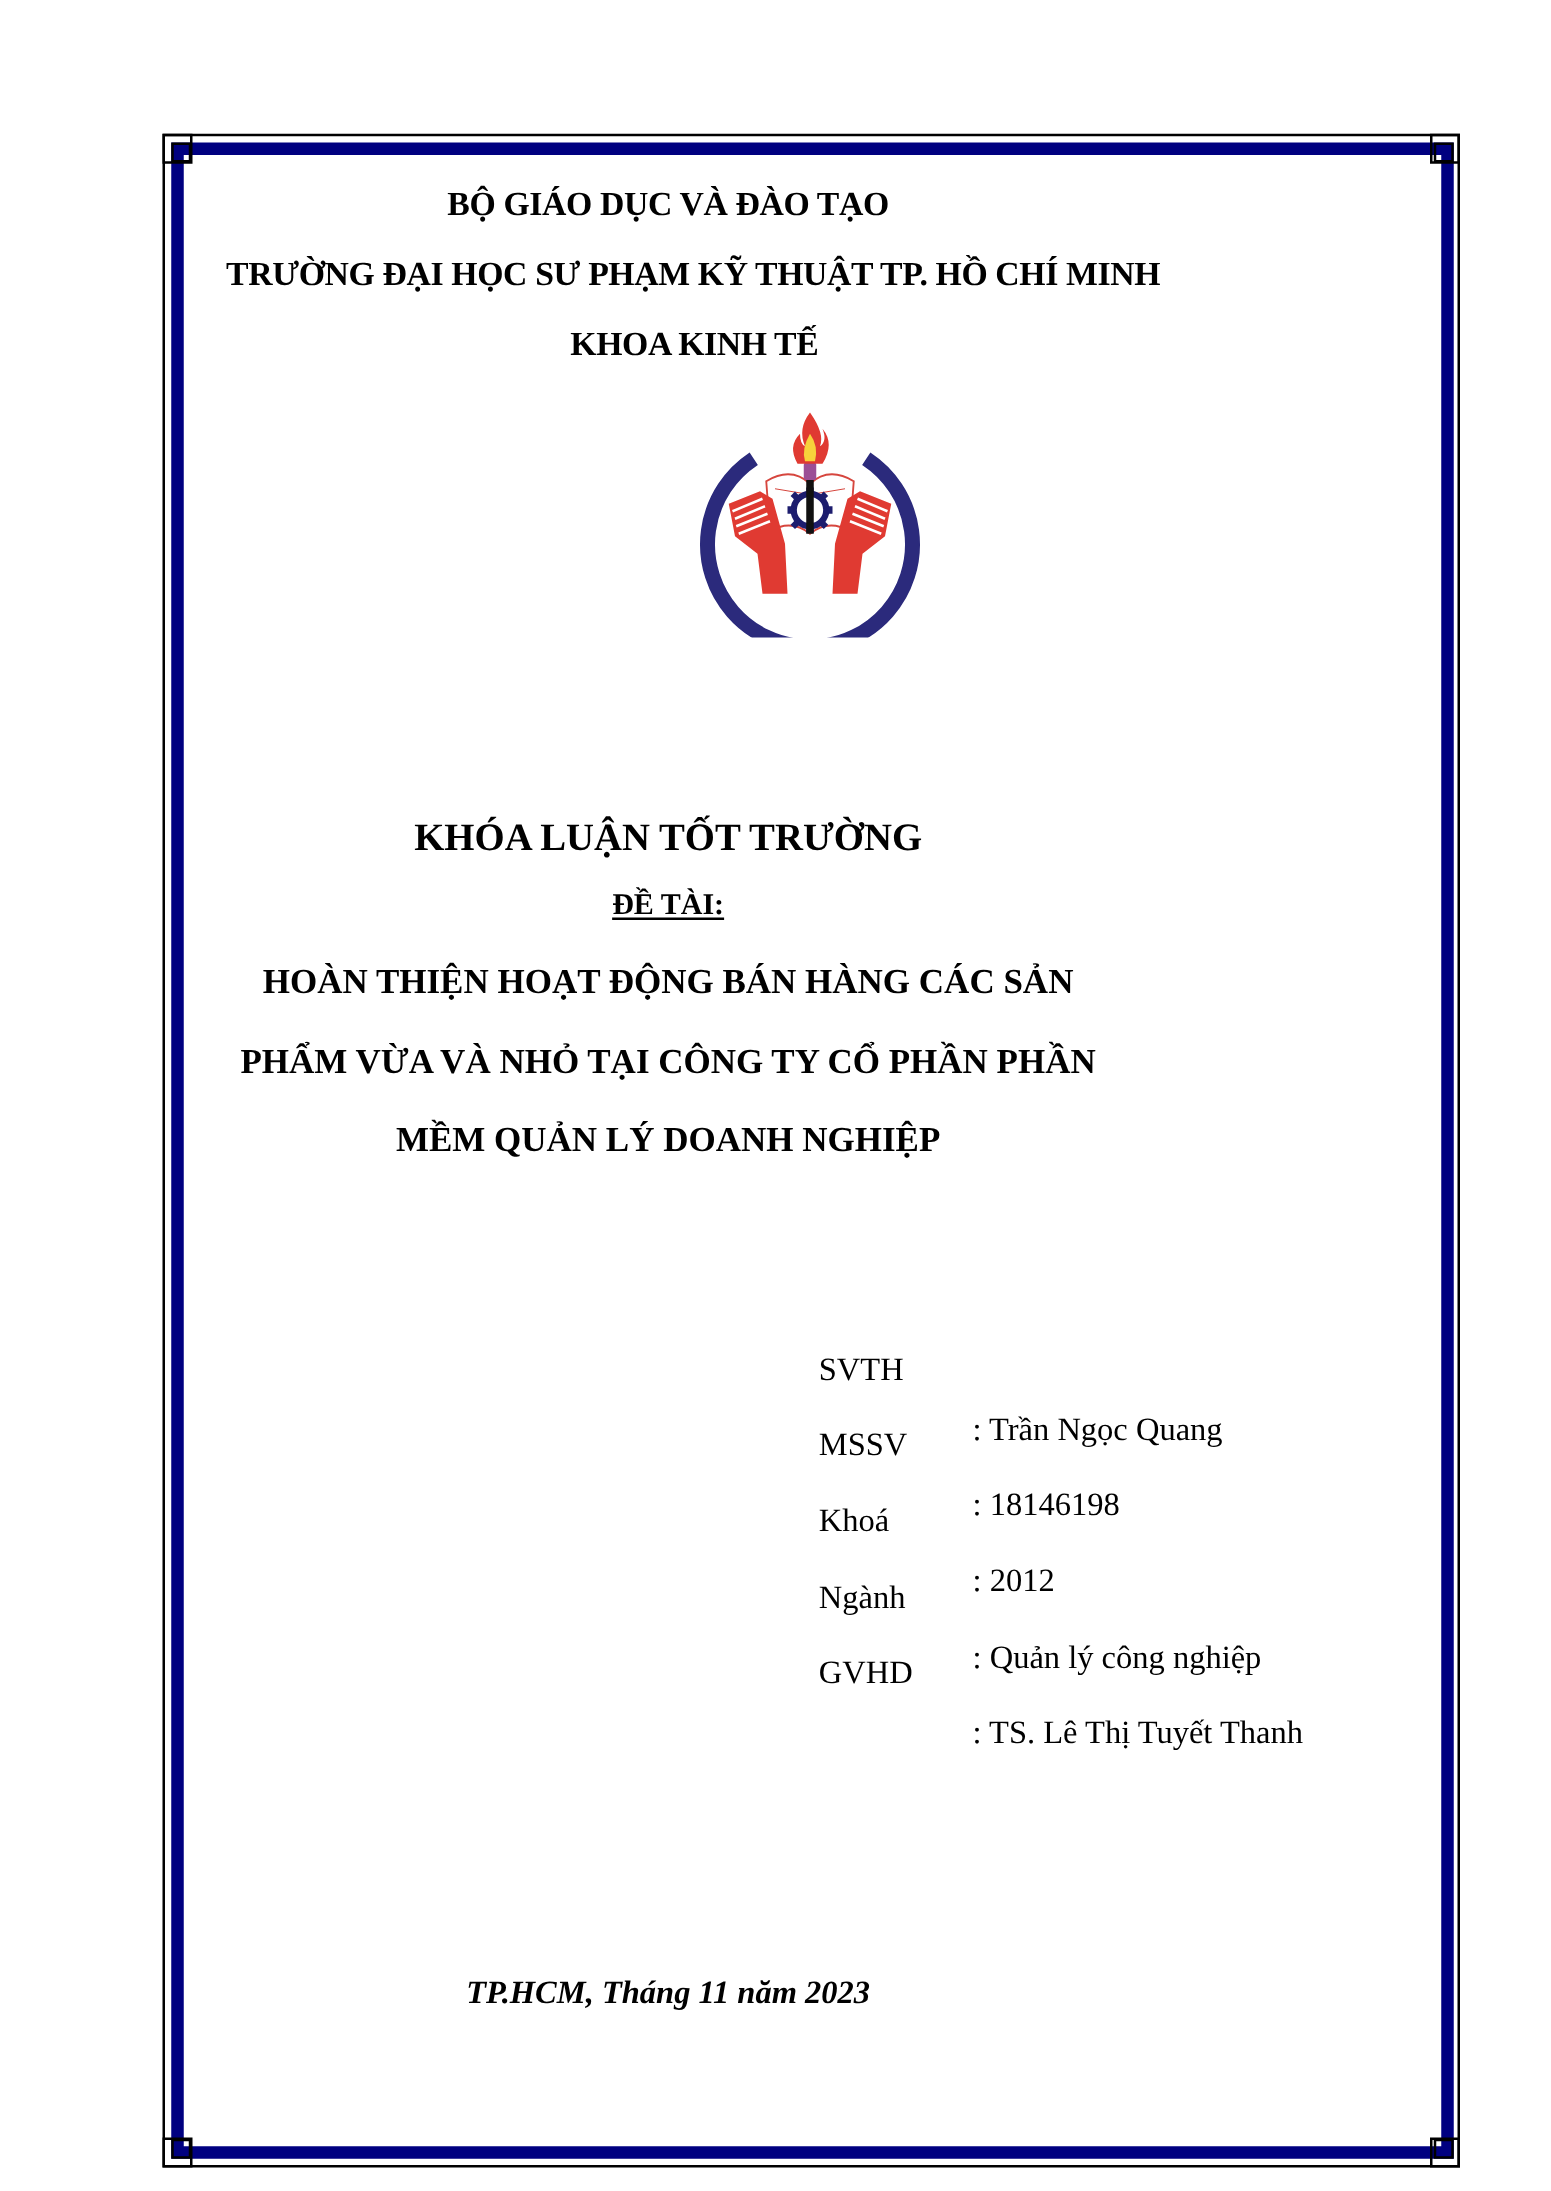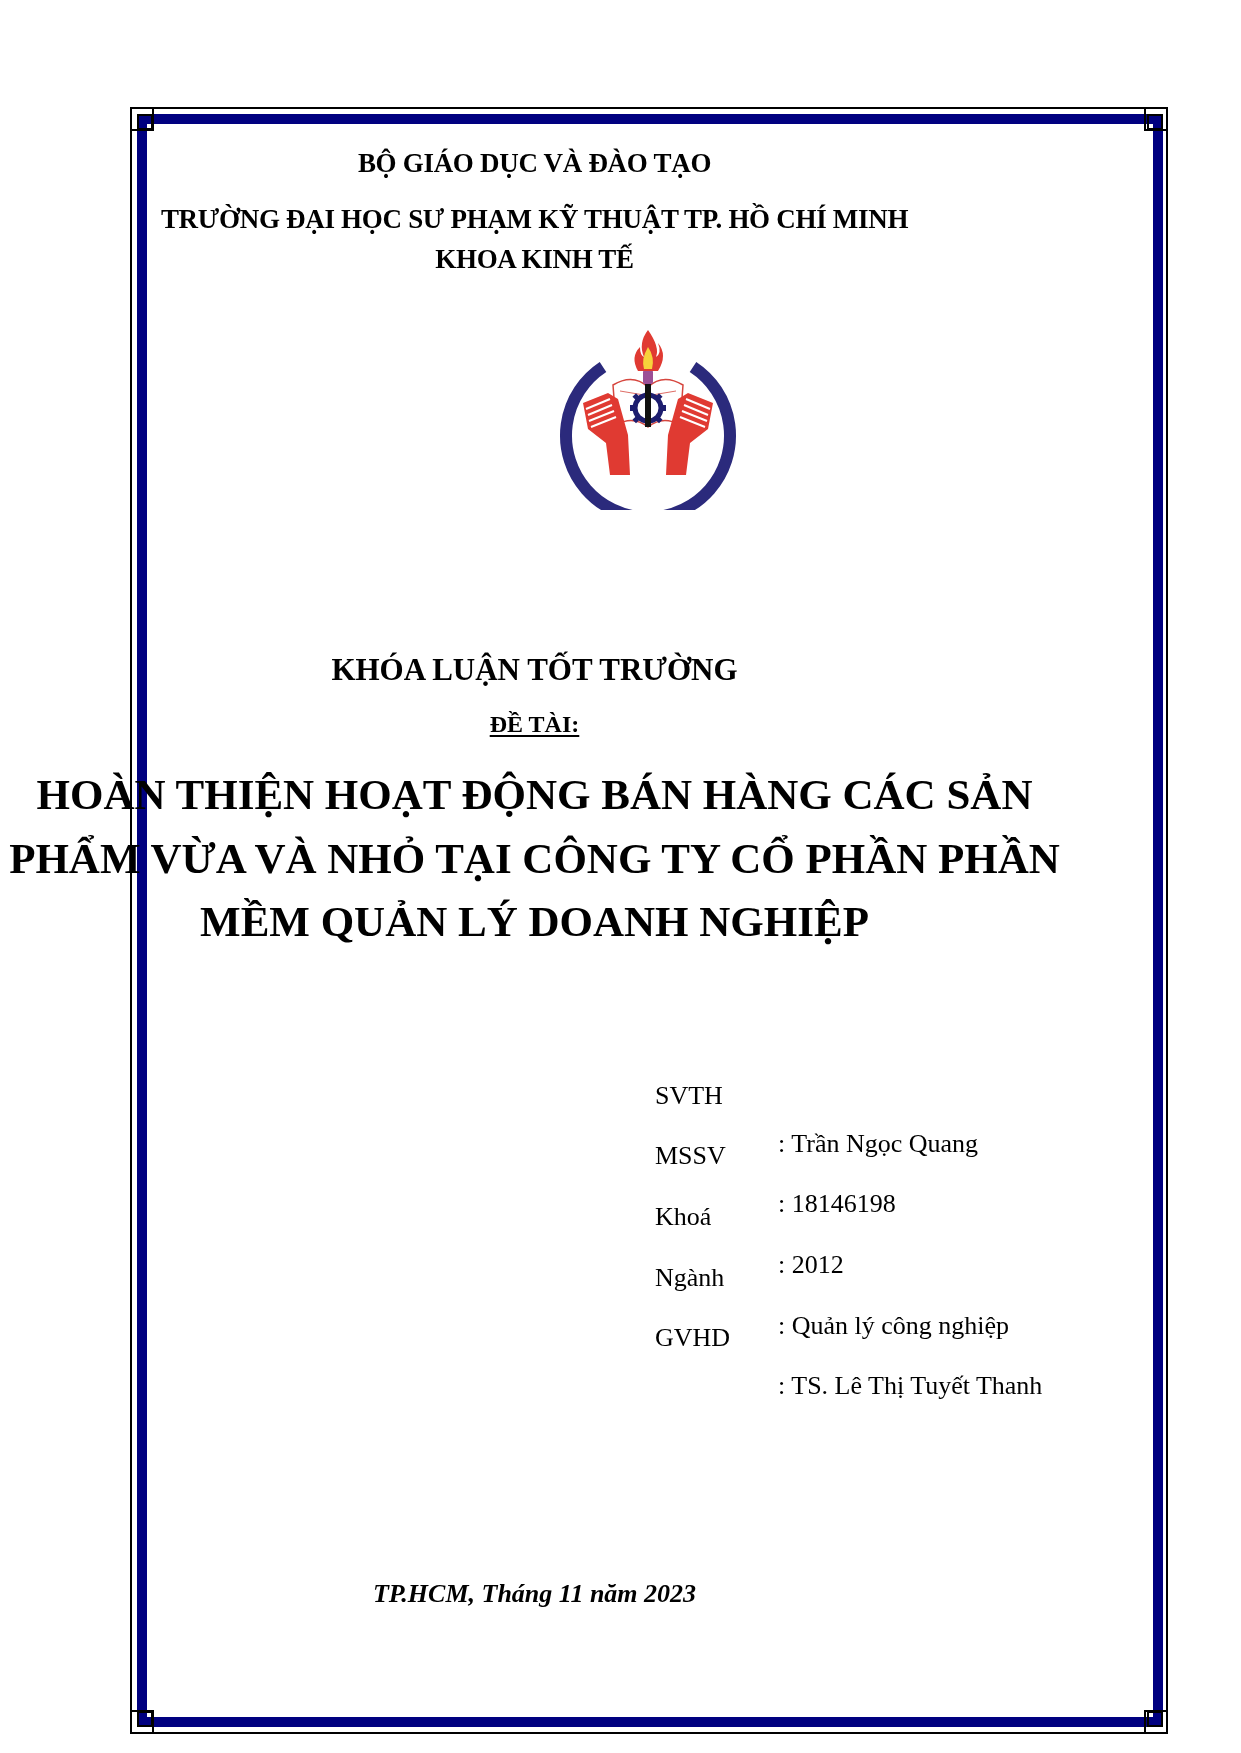--- a/index.html
+++ b/index.html
@@ -9,21 +9,21 @@
                   border: 2.5px solid #000; box-sizing: border-box; }
     .blue-band { position: absolute; left: 137px; top: 114px; width: 1026px; height: 1613px;
                  border: 10px solid #000080; box-sizing: border-box; }
     .corner-sq { position: absolute; width: 24px; height: 24px; border: 2.5px solid #000;
                  box-sizing: border-box; background: transparent; }
 
     .line { position: absolute; left: 0; width: 1069px; text-align: center; white-space: nowrap; }
     .hdr { font-weight: bold; font-size: 27px; letter-spacing: -0.3px; }
     .thesis { font-weight: bold; font-size: 31px; }
     .topic-label { font-weight: bold; font-size: 24px; text-decoration: underline; text-underline-offset: 3px; }
-    .title { font-weight: bold; font-size: 43px; }
+    .title { font-weight: bold; font-size: 28px; }
     .info { position: absolute; left: 620px; font-size: 26px; white-space: nowrap; }
     .info-label { position: absolute; left: 0; margin-left: 35px; }
     .info-value { position: absolute; left: 158px; margin-top: 48px; }
     .date { font-weight: bold; font-style: italic; font-size: 26px; margin-top: 20px; }
     .logo { position: absolute; left: 558px; top: 325px; width: 180px; height: 185px; }
   </style>
 </head>
 <body>
 
 <div class="outer-line"></div>
@@ -32,22 +32,22 @@
 <div class="corner-sq" style="left:130px;top:107px;"></div>
 <div class="corner-sq" style="left:137px;top:114px;width:16px;height:16px;"></div>
 <div class="corner-sq" style="left:1144px;top:107px;"></div>
 <div class="corner-sq" style="left:1147px;top:114px;width:16px;height:16px;"></div>
 <div class="corner-sq" style="left:130px;top:1710px;"></div>
 <div class="corner-sq" style="left:137px;top:1711px;width:16px;height:16px;"></div>
 <div class="corner-sq" style="left:1144px;top:1710px;"></div>
 <div class="corner-sq" style="left:1147px;top:1711px;width:16px;height:16px;"></div>
 
 <div class="line hdr" style="top:148px;">BỘ GIÁO DỤC VÀ ĐÀO TẠO</div>
-<div class="line hdr" style="top:204px;">TRƯỜNG ĐẠI HỌC SƯ PHẠM KỸ THUẬT TP. HỒ CHÍ MINH</div>
-<div class="line hdr" style="top:244px;">KHOA KINH TẾ</div>
+<div class="line hdr" style="top:204px;padding-left:20px;">TRƯỜNG ĐẠI HỌC SƯ PHẠM KỸ THUẬT TP. HỒ CHÍ MINH</div>
+<div class="line hdr" style="top:260px;margin-left:21px;">KHOA KINH TẾ</div>
 
 <div class="logo">
   <svg width="180" height="185" viewBox="0 0 180 185">
 
     <path d="M 45 42 A 82 82 0 1 0 135 42" fill="none" stroke="#2b2a7c" stroke-width="12"></path>
 
     <path d="M 55 60 Q 75 48 90 62 Q 105 48 125 60 L 122 100 Q 105 90 90 102 Q 75 90 58 100 Z" fill="#ffffff" stroke="#d6463e" stroke-width="1.5"></path>
     <line x1="62" y1="66" x2="86" y2="70" stroke="#d6463e" stroke-width="0.8"></line>
     <line x1="94" y1="70" x2="118" y2="66" stroke="#d6463e" stroke-width="0.8"></line>
 

